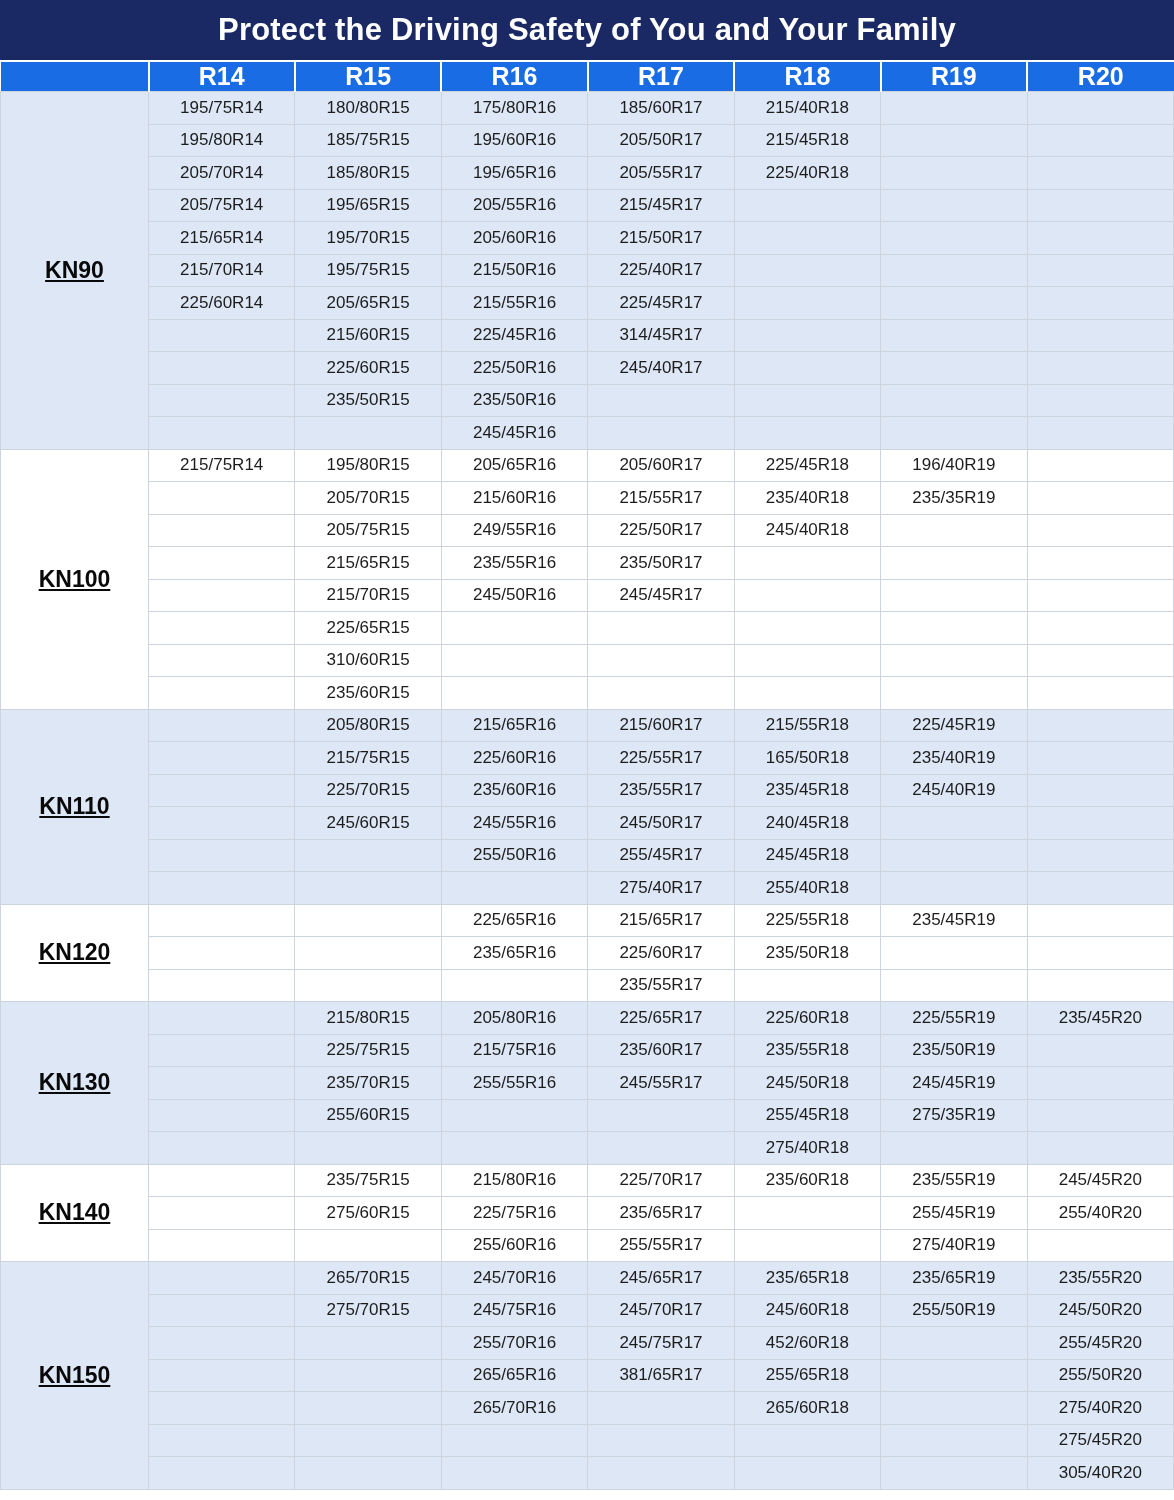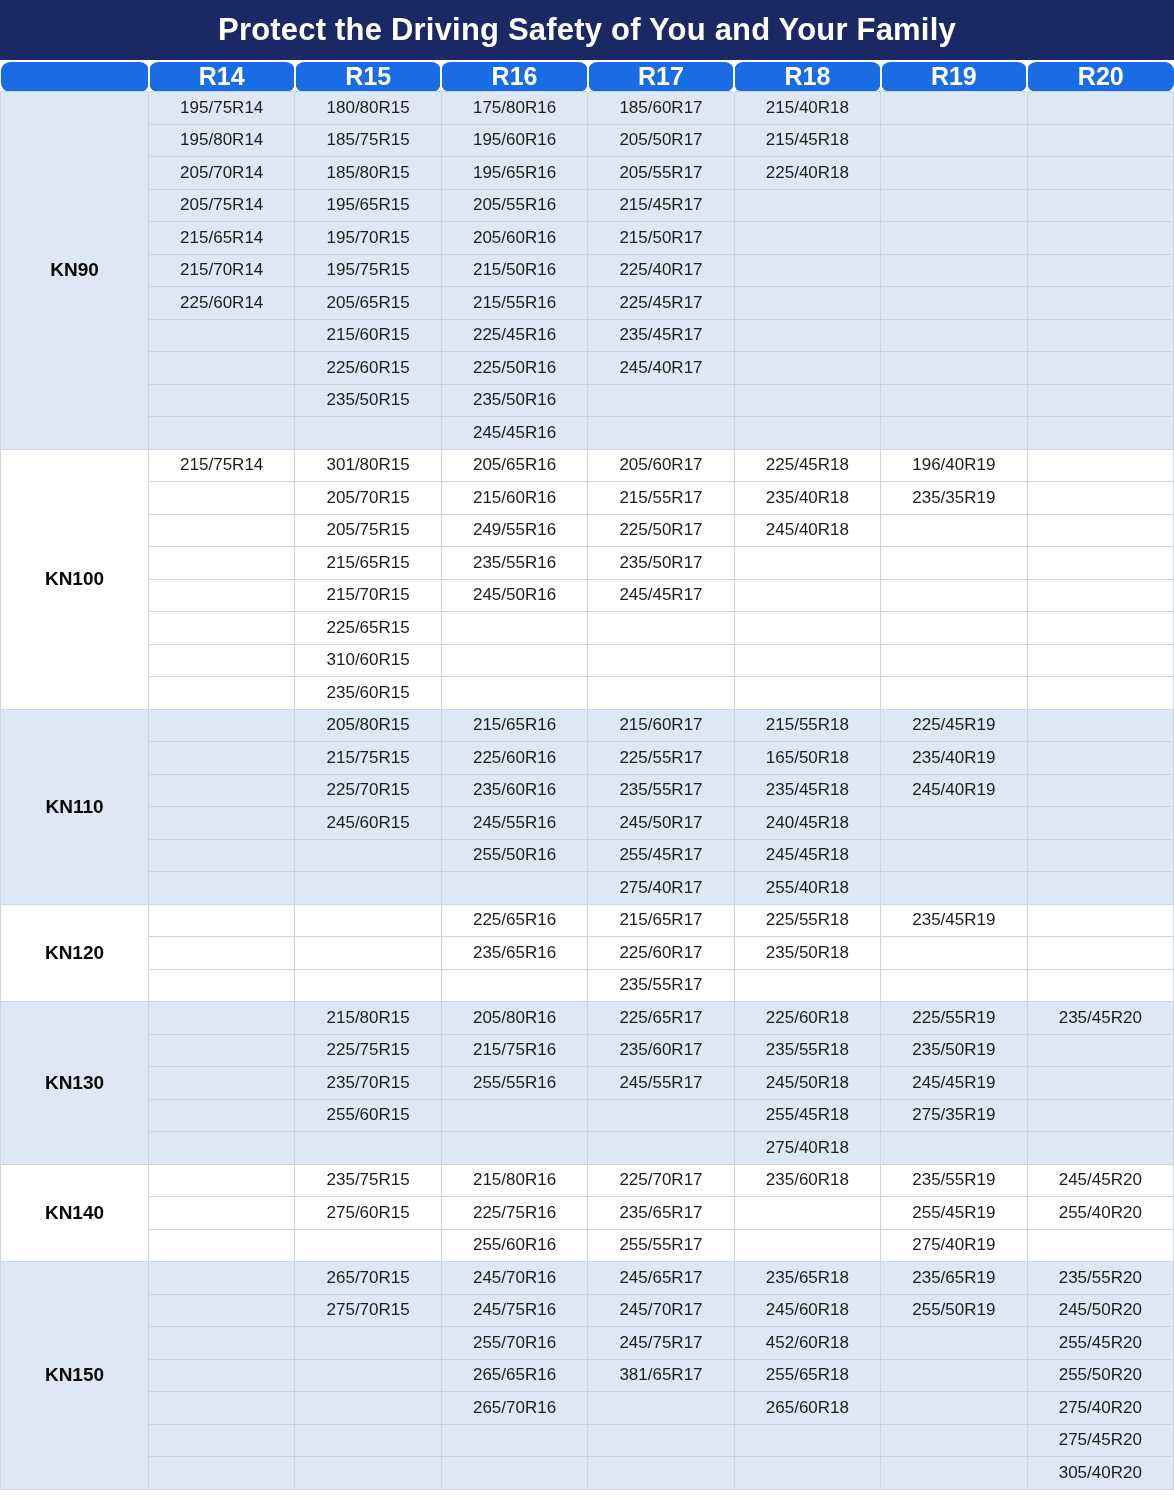--- a/index.html
+++ b/index.html
@@ -34,39 +34,39 @@
     font-size: 25px;
     font-weight: bold;
     height: 27px;
     padding: 0;
     border-left: 2px solid #ffffff;
     border-right: 2px solid #ffffff;
     border-top: none;
     border-bottom: none;
     text-align: center;
     vertical-align: middle;
-    border-radius: 9px;
   }
   thead th:first-child { border-left: none; }
   thead th:last-child { border-right: none; }
   tbody td {
     height: 32.5px;
     padding: 0 4px;
     border: 1px solid #cdd4de;
     font-size: 17px;
     color: #1d1d1d;
     text-align: center;
     vertical-align: middle;
     white-space: nowrap;
     overflow: hidden;
   }
   tbody td.model-cell {
-    font-size: 19px;
+    font-size: 23px;
     font-weight: bold;
     color: #090909;
+    text-decoration: underline;
   }
   tr.band-blue td { background: #dde7f6; }
   tr.band-white td { background: #ffffff; }
 </style>
 </head>
 <body>
 
 <div class="page">
   <div class="title-bar">Protect the Driving Safety of You and Your Family</div>
   <table class="size-table">
@@ -154,21 +154,21 @@
           <td>215/55R16</td>
           <td>225/45R17</td>
           <td></td>
           <td></td>
           <td></td>
         </tr>
         <tr class="band-blue">
           <td></td>
           <td>215/60R15</td>
           <td>225/45R16</td>
-          <td>235/45R17</td>
+          <td>314/45R17</td>
           <td></td>
           <td></td>
           <td></td>
         </tr>
         <tr class="band-blue">
           <td></td>
           <td>225/60R15</td>
           <td>225/50R16</td>
           <td>245/40R17</td>
           <td></td>
@@ -189,21 +189,21 @@
           <td></td>
           <td>245/45R16</td>
           <td></td>
           <td></td>
           <td></td>
           <td></td>
         </tr>
         <tr class="band-white">
           <td class="model-cell" rowspan="8">KN100</td>
           <td>215/75R14</td>
-          <td>301/80R15</td>
+          <td>195/80R15</td>
           <td>205/65R16</td>
           <td>205/60R17</td>
           <td>225/45R18</td>
           <td>196/40R19</td>
           <td></td>
         </tr>
         <tr class="band-white">
           <td></td>
           <td>205/70R15</td>
           <td>215/60R16</td>

